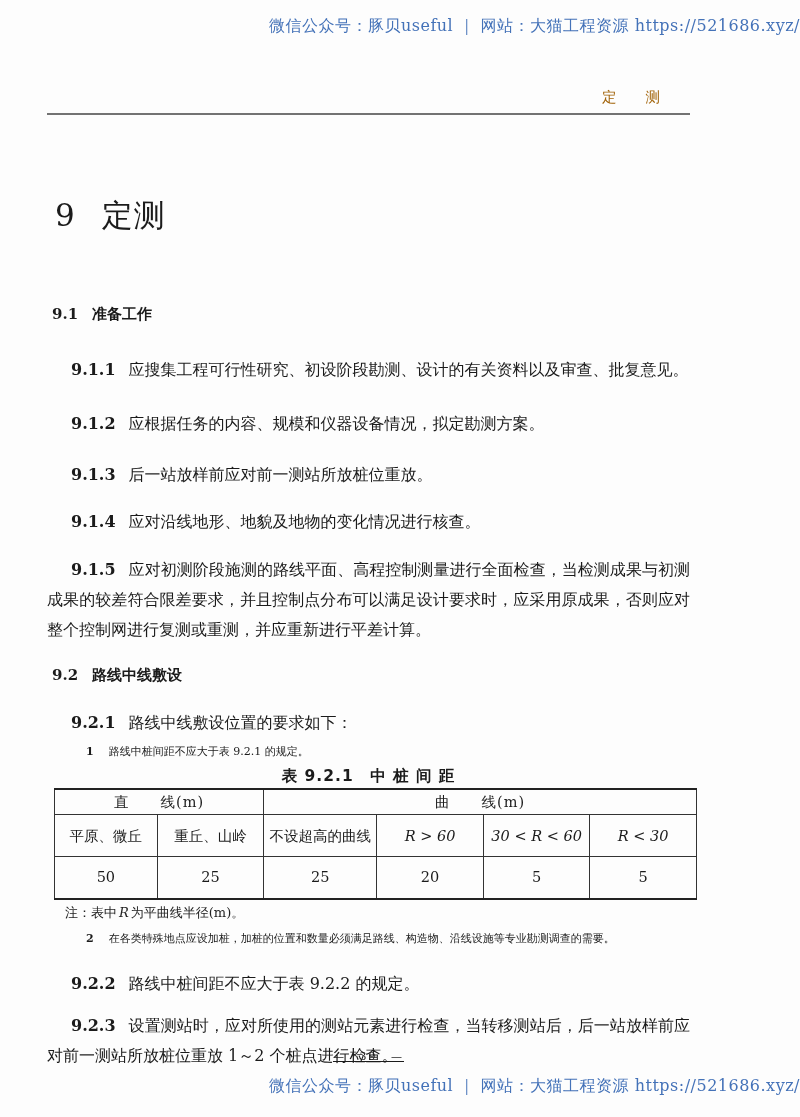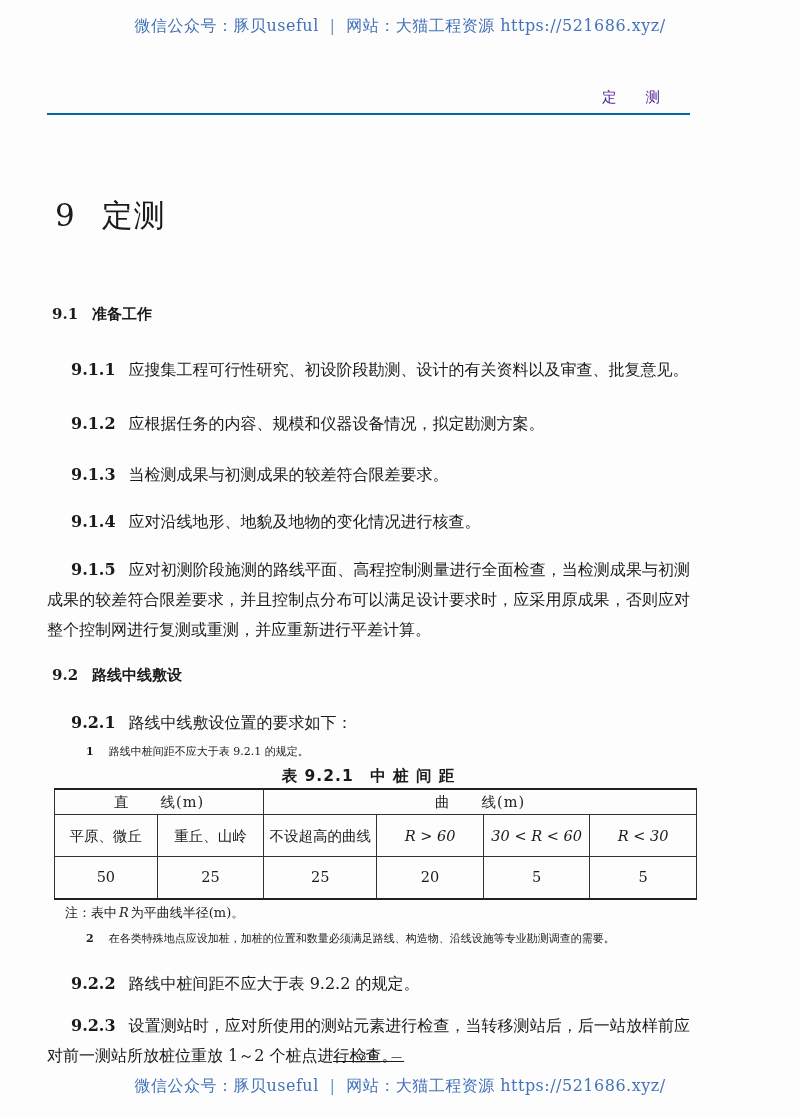--- a/index.html
+++ b/index.html
@@ -14,42 +14,42 @@
     height: 1117px;
     margin: 0 auto;
     background: #fdfdfd;
     color: var(--ink);
     font-family: "DejaVu Serif", "Liberation Serif", serif;
     overflow: hidden;
   }
   .watermark {
     position: absolute;
     left: 0; right: 0;
-    text-align: center;
+    text-align: right;
     color: var(--wm-color);
     font-size: 16px;
     letter-spacing: 0.5px;
     font-family: "DejaVu Serif", "Liberation Serif", serif;
   }
   .wm-top { top: 16px; }
   .wm-bottom { bottom: 20px; }
 
   .content {
     position: absolute;
     top: 0; left: 47px;
     width: 643px;
     padding-top: 88px;
   }
   .header-band {
     padding: 0 30px 7px 8px;
-    border-bottom: 2px solid #0369a1;
+    border-bottom: 2px solid #737373;
     text-align: right;
     font-size: 14.5px;
     line-height: 18px;
-    color: #4c1d95;
+    color: #a16207;
   }
   .chapter {
     margin: 80px 0 0 8px;
     font-size: 31px;
     font-weight: normal;
     line-height: 40px;
     letter-spacing: 1px;
   }
   .chapter .ch-num { margin-right: 26px; }
   .sec-heading {
@@ -150,21 +150,21 @@
     </div>
 
     <h1 class="chapter"><span class="ch-num">9</span><span>定测</span></h1>
 
     <h2 class="sec-heading mt-91"><span class="sec-num">9.1</span><span>准备工作</span></h2>
 
     <p class="clause c911"><span class="num">9.1.1</span><span>应搜集工程可行性研究、初设阶段勘测、设计的有关资料以及审查、批复意见。</span></p>
 
     <p class="clause c912"><span class="num">9.1.2</span><span>应根据任务的内容、规模和仪器设备情况，拟定勘测方案。</span></p>
 
-    <p class="clause c913"><span class="num">9.1.3</span><span>当检测成果与初测成果的较差符合限差要求。</span></p>
+    <p class="clause c913"><span class="num">9.1.3</span><span>后一站放样前应对前一测站所放桩位重放。</span></p>
 
     <p class="clause c914"><span class="num">9.1.4</span><span>应对沿线地形、地貌及地物的变化情况进行核查。</span></p>
 
     <p class="clause c915"><span class="num">9.1.5</span><span>应对初测阶段施测的路线平面、高程控制测量进行全面检查，当检测成果与初测成果的较差符合限差要求，并且控制点分布可以满足设计要求时，应采用原成果，否则应对整个控制网进行复测或重测，并应重新进行平差计算。</span></p>
 
     <h2 class="sec-heading mt-92"><span class="sec-num">9.2</span><span>路线中线敷设</span></h2>
 
     <p class="clause c921"><span class="num">9.2.1</span><span>路线中线敷设位置的要求如下：</span></p>
 
     <p class="sub sub1"><span class="num">1</span><span>路线中桩间距不应大于表 9.2.1 的规定。</span></p>

